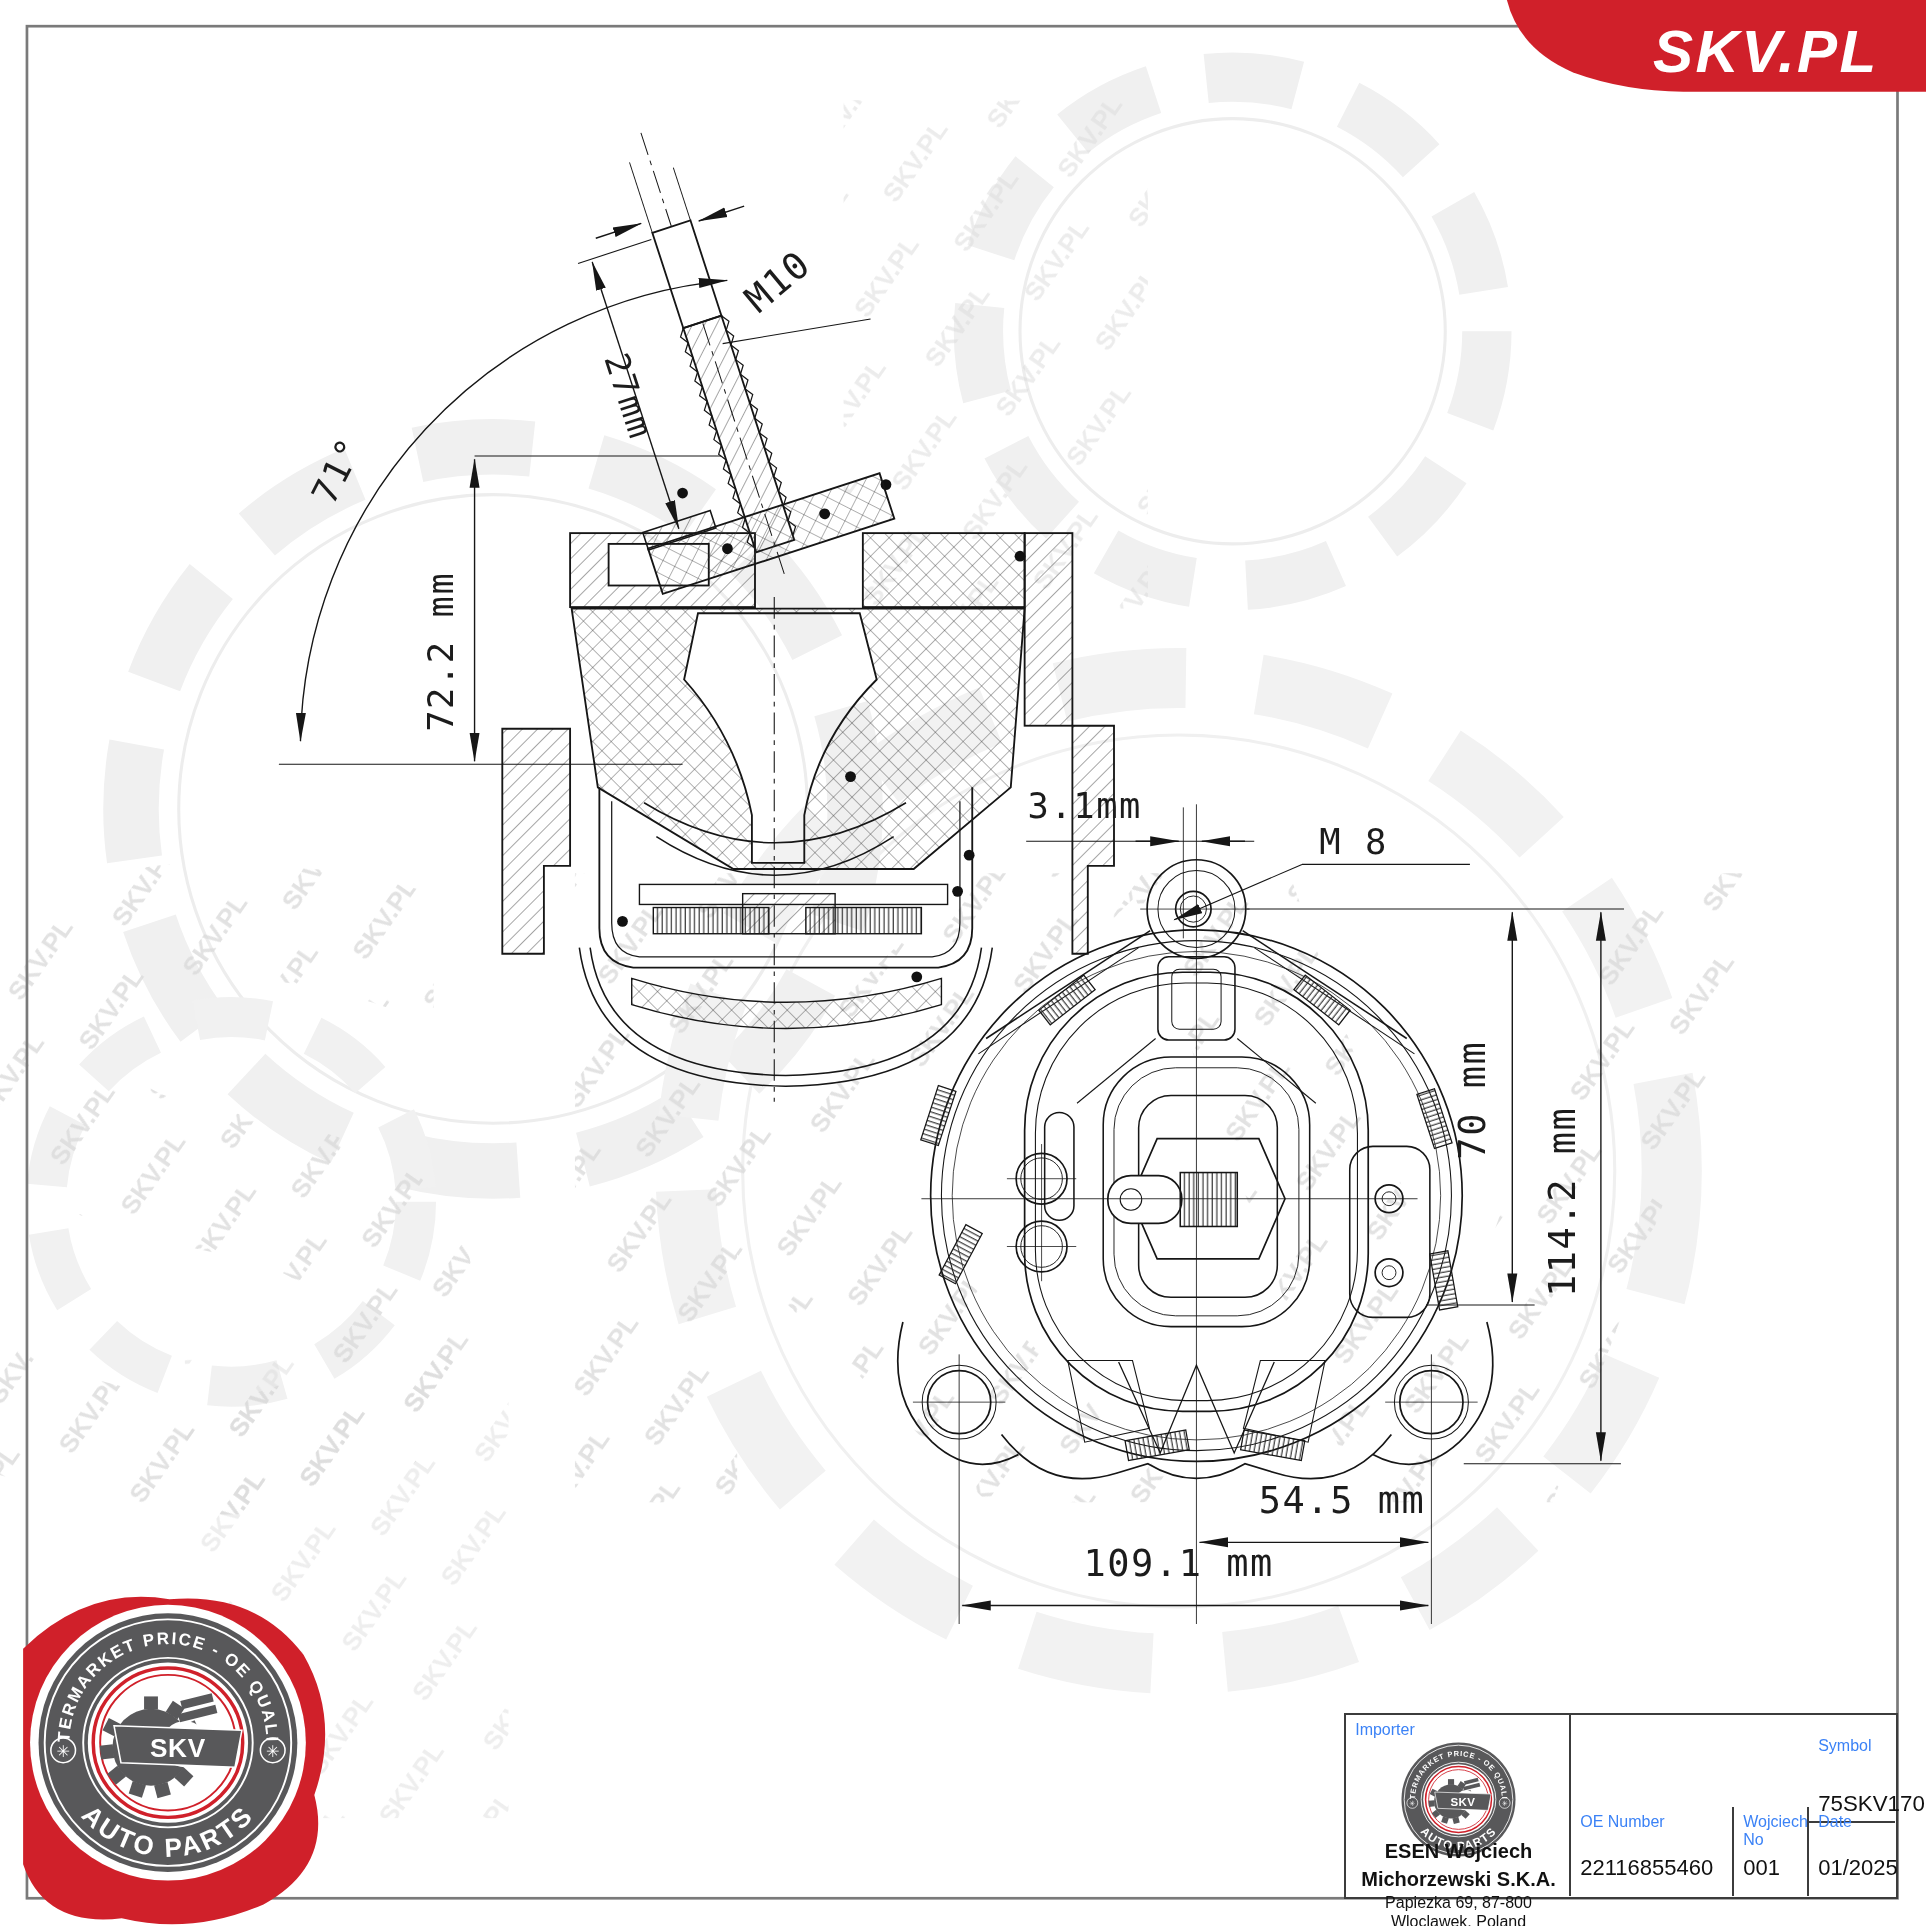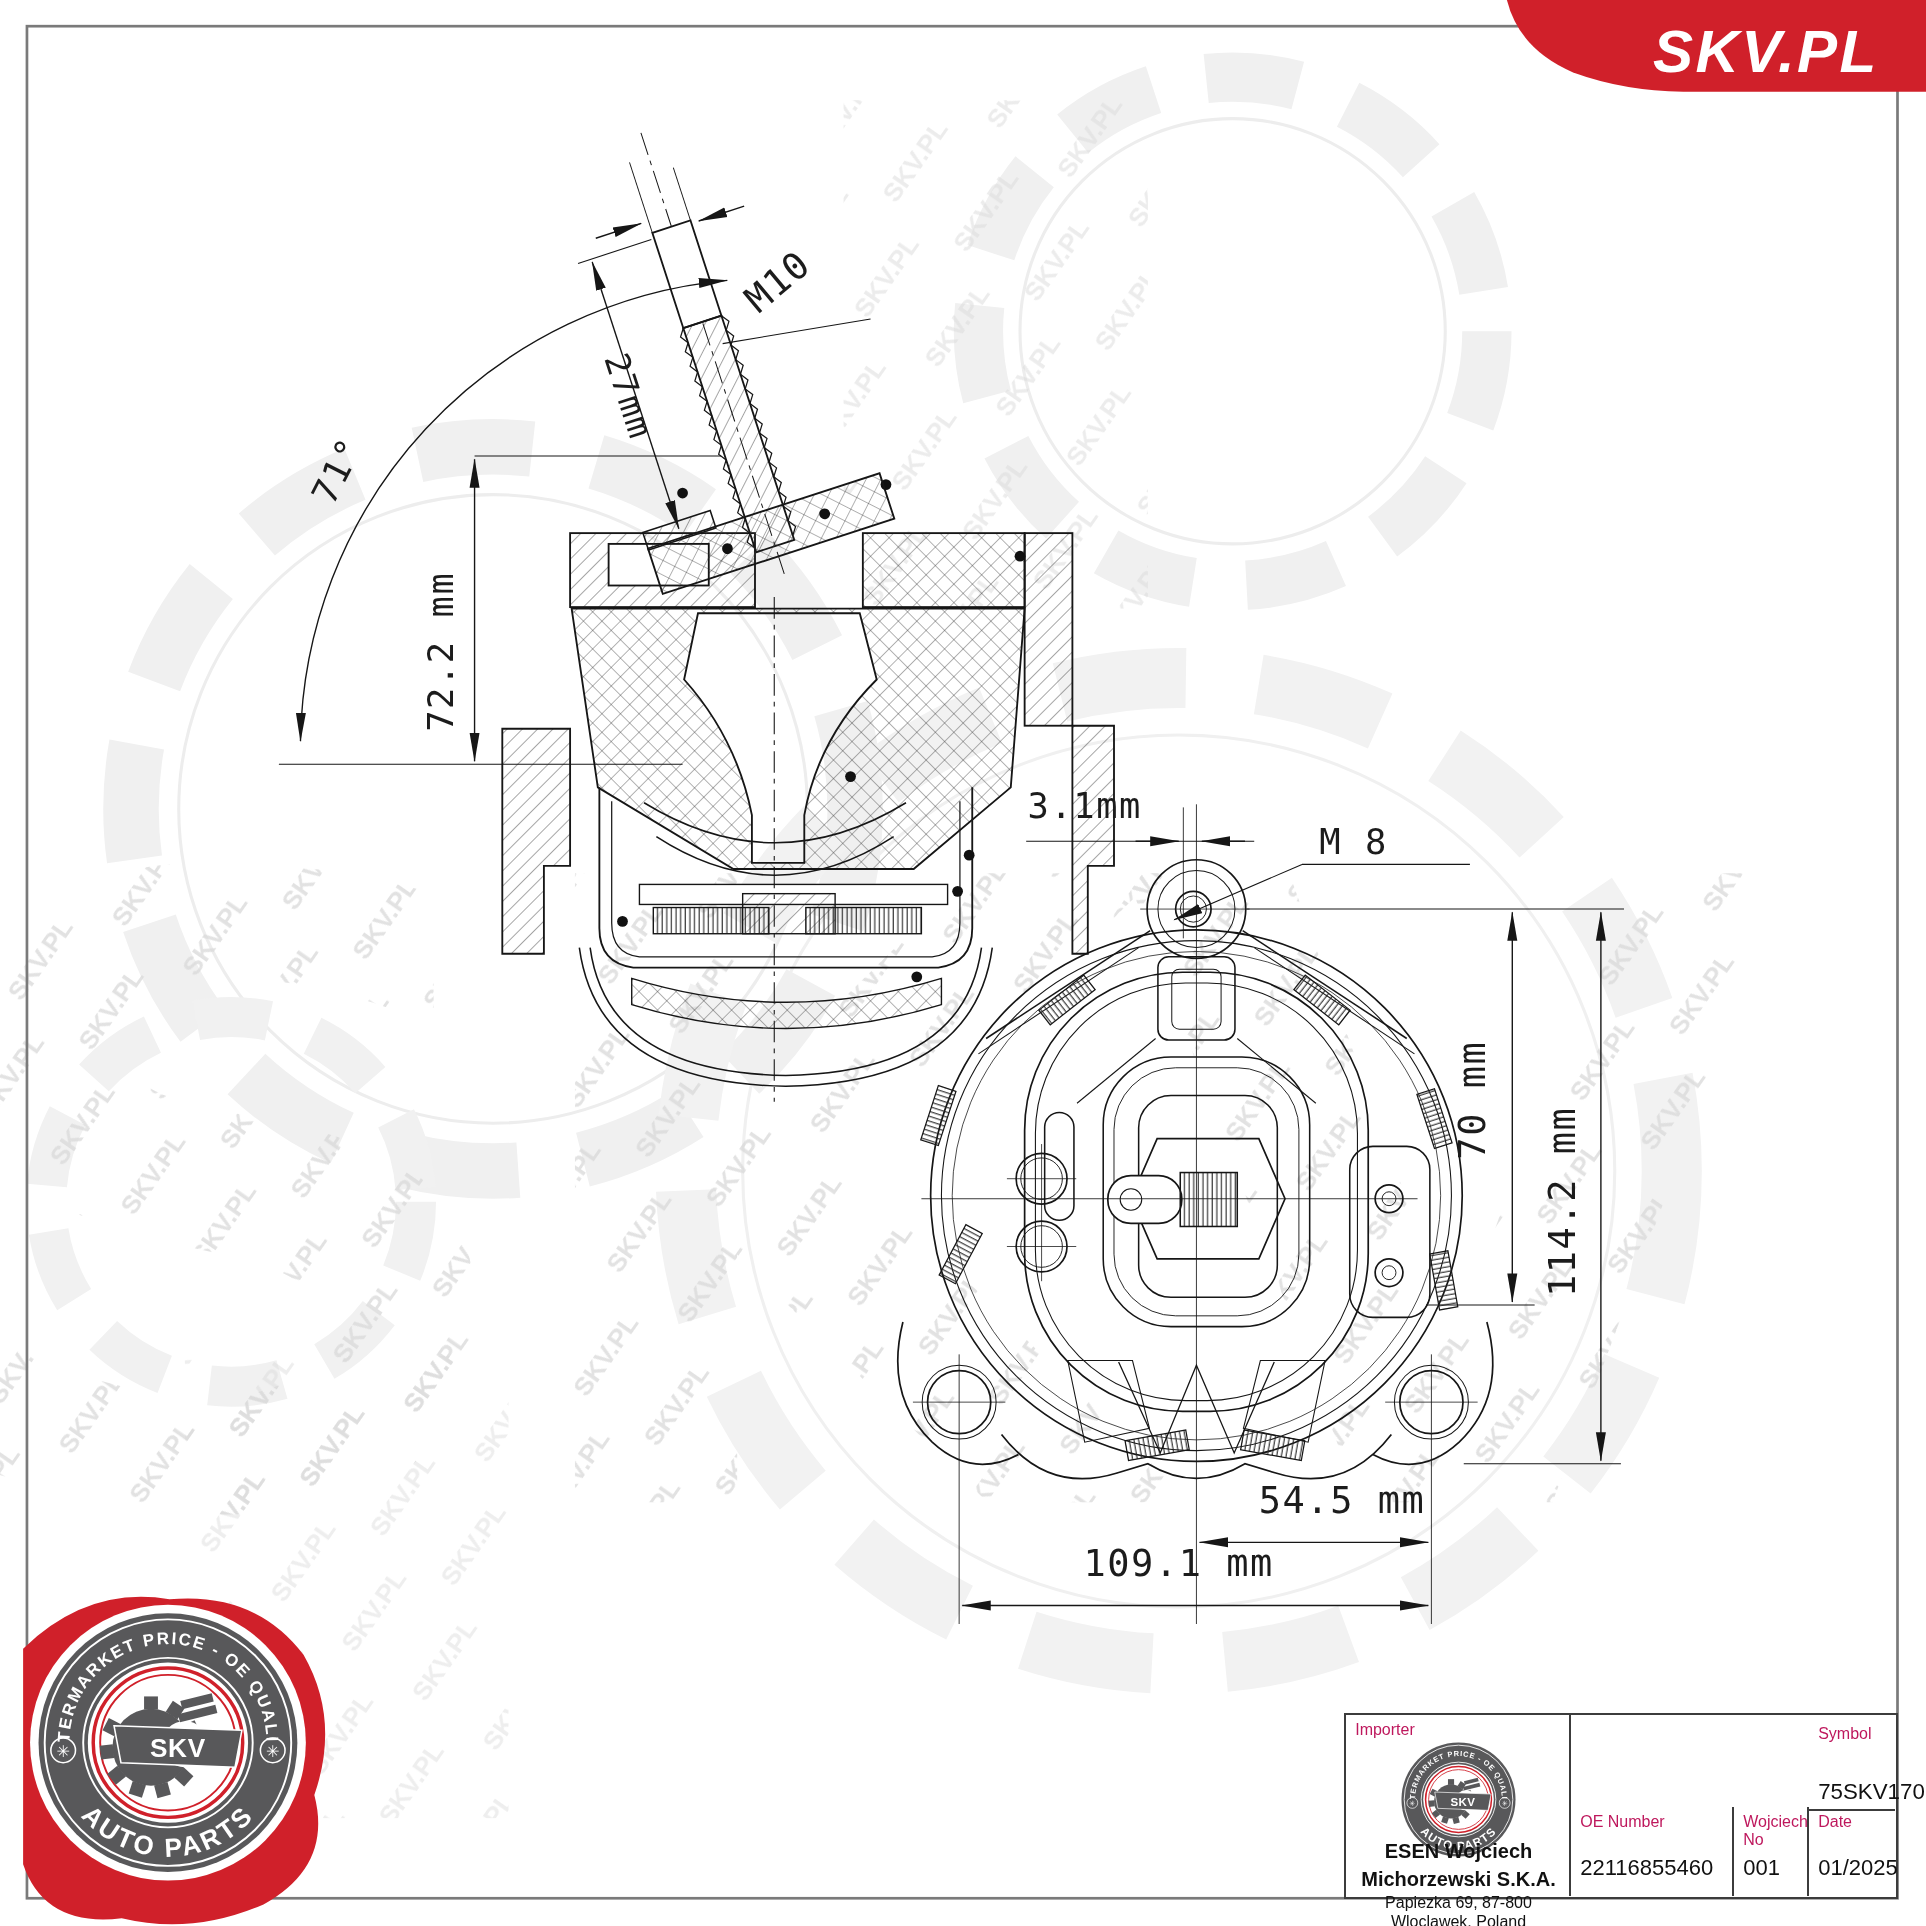--- a/index.html
+++ b/index.html
@@ -1,26 +1,26 @@
 <!DOCTYPE html>
 <html style="font-size:12.3px"><head>
 <meta charset="utf-8">
 <style>
   html,body{margin:0;padding:0;background:#fff;}
   body{width:1926px;height:1926px;position:relative;font-family:"Liberation Sans",sans-serif;overflow:hidden;}
   svg text{user-select:none;}
   .dimtxt{font-family:"DejaVu Sans Mono",monospace;fill:#1c1c1c;letter-spacing:2px;}
   .tb{position:absolute;left:1344px;top:1713px;width:554px;height:186px;border:2.3px solid #3c3c3c;box-sizing:border-box;background:#fff;z-index:5;}
   .tb .cell{position:absolute;box-sizing:border-box;border-color:#3c3c3c;}
-  .tb .lab{position:absolute;left:9.2px;top:6.2px;font-size:16px;color:#be185d;}
+  .tb .lab{position:absolute;left:9.2px;top:6.2px;font-size:16px;color:#3b82f6;}
   .tb .val{position:absolute;left:9.2px;font-size:22.3px;color:#111;}
   .tb .val2{position:absolute;left:9.2px;font-size:22px;color:#111;}
   .c-imp{left:0;top:0;width:225px;height:181px;border-right:2.3px solid #3c3c3c;}
   .c-prod{left:225px;top:0;width:238px;height:92px;border-right:2.3px solid #3c3c3c;border-bottom:2.3px solid #3c3c3c;}
-  .c-sym{left:463px;top:4px;width:86px;height:92px;border-bottom:2.3px solid #3c3c3c;}
+  .c-sym{left:463px;top:16px;width:86px;height:92px;border-bottom:2.3px solid #3c3c3c;}
   .c-oe{left:225px;top:92px;width:163px;height:89px;border-right:2.3px solid #3c3c3c;text-align:right;}
   .c-diag{left:388px;top:92px;width:75px;height:89px;border-right:2.3px solid #3c3c3c;}
   .c-date{left:463px;top:92px;width:86px;height:89px;}
   .company{position:absolute;left:0;top:122px;width:225px;text-align:center;color:#111;}
   .company .nm{font-size:20px;font-weight:bold;line-height:28px;}
   .company .ad{font-size:16px;line-height:19px;}
   .minibadge{position:absolute;left:48px;top:20px;width:129px;height:129px;}
 </style>
 </head>
 <body>

